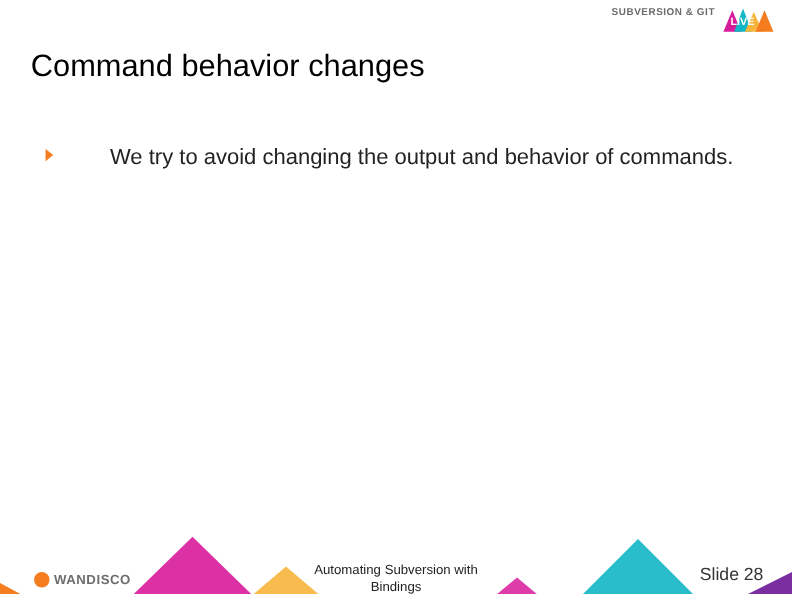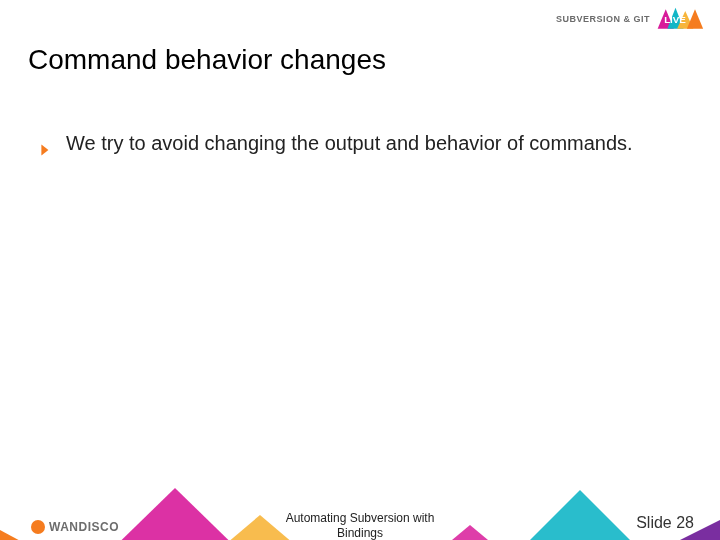--- a/index.html
+++ b/index.html
@@ -10,21 +10,21 @@
     font-family: Arial, Helvetica, sans-serif;
     background: #fff;
     overflow: hidden;
     position: relative;
   }
   .header-logo {
     position: absolute;
     top: 6px;
     right: 12px;
     display: flex;
-    align-items: center;
+    align-items: flex-start;
     gap: 6px;
   }
   .header-logo .txt {
     font-size: 9px;
     font-weight: 700;
     letter-spacing: 0.5px;
     color: #6b6b6b;
   }
   .live-mark {
     width: 52px;
@@ -39,22 +39,23 @@
     color: #000000;
   }
   .body {
     position: absolute;
     top: 130px;
     left: 40px;
     right: 40px;
   }
   .bullet-row {
     display: flex;
-    align-items: flex-end;
+    align-items: flex-start;
     margin-bottom: 2px;
+    gap: 34px;
   }
   .chev {
     flex: 0 0 auto;
     width: 18px;
     margin-top: 4px;
   }
   .chev svg { display:block; }
   .bullet-text {
     flex: 1 1 auto;
     font-size: 20px;

